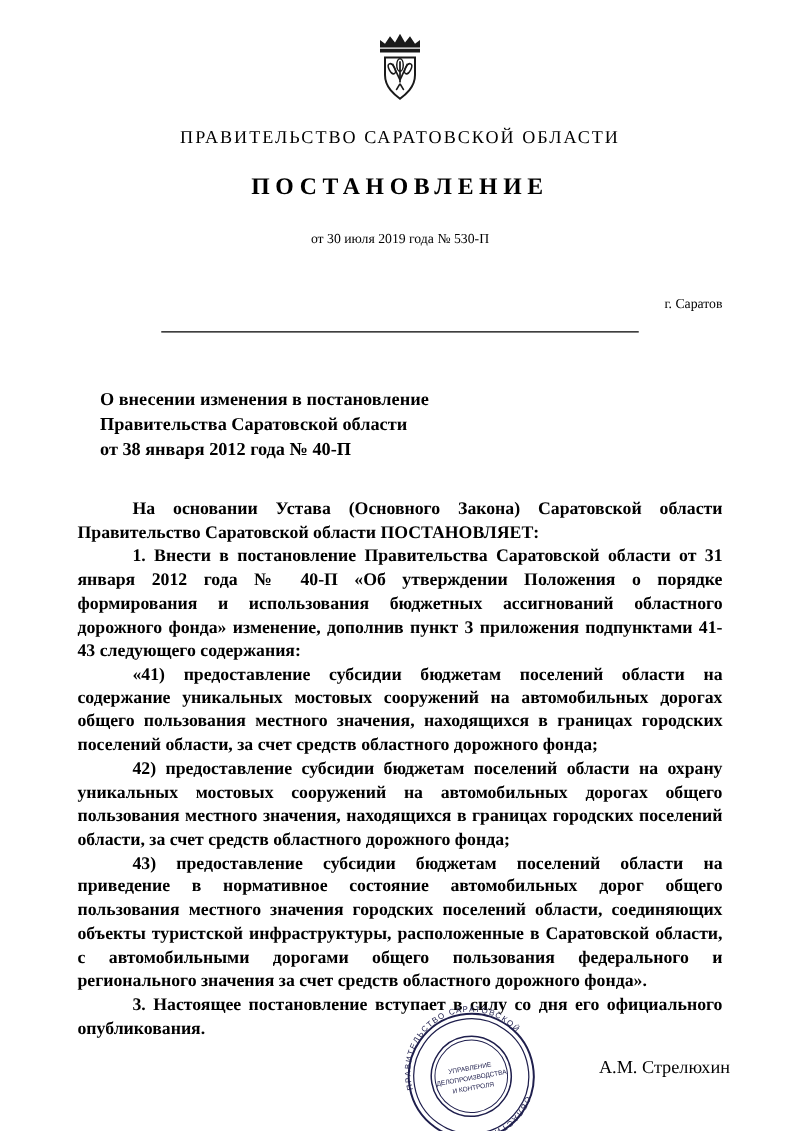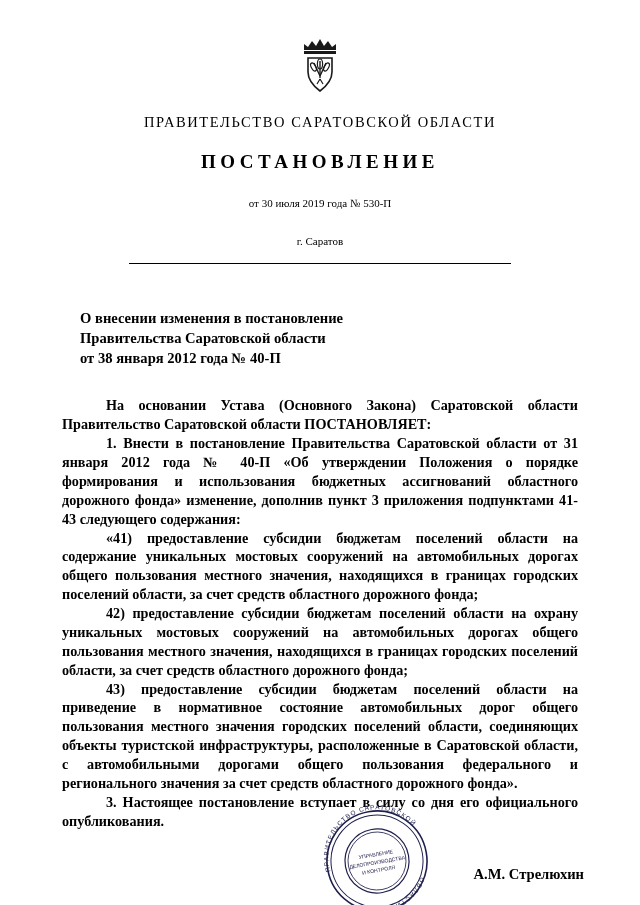--- a/index.html
+++ b/index.html
@@ -13,21 +13,21 @@
     font-family: "Liberation Serif", serif;
     color: #000000;
     position: relative;
     overflow: hidden;
   }
   .page {
     position: relative;
     width: 640px;
     height: 905px;
     box-sizing: border-box;
-    padding: 12px 62px;
+    padding: 0 62px;
   }
 
   
   .emblem-wrap {
     text-align: center;
     padding-top: 22px;
     height: 74px;
   }
   .emblem {
     display: inline-block;
@@ -47,23 +47,23 @@
     letter-spacing: 4.5px;
     margin-top: 20px;
     font-weight: bold;
   }
   .doc-number {
     text-align: center;
     font-size: 11px;
     margin-top: 24px;
   }
   .city {
-    text-align: center;
+    text-align: right;
     font-size: 11px;
-    margin-top: 26px;
+    margin-top: 40px;
   }
   .rule {
     margin: 16px auto 0 auto;
     width: 382px;
     border-top: 1px solid #000;
     height: 0;
   }
 
   
   .subject {
@@ -95,23 +95,22 @@
     top: 806px;
     font-size: 14.2px;
     font-weight: bold;
     line-height: 1.38;
   }
   .signer-name {
     position: absolute;
     right: 56px;
     top: 846px;
     font-size: 14.6px;
-    font-weight: bold;
+    font-weight: normal;
     white-space: nowrap;
-    margin-top: 20px;
   }
 
   
   .stamp {
     position: absolute;
     left: 318px;
     top: 802px;
     width: 118px;
     height: 118px;
   }

